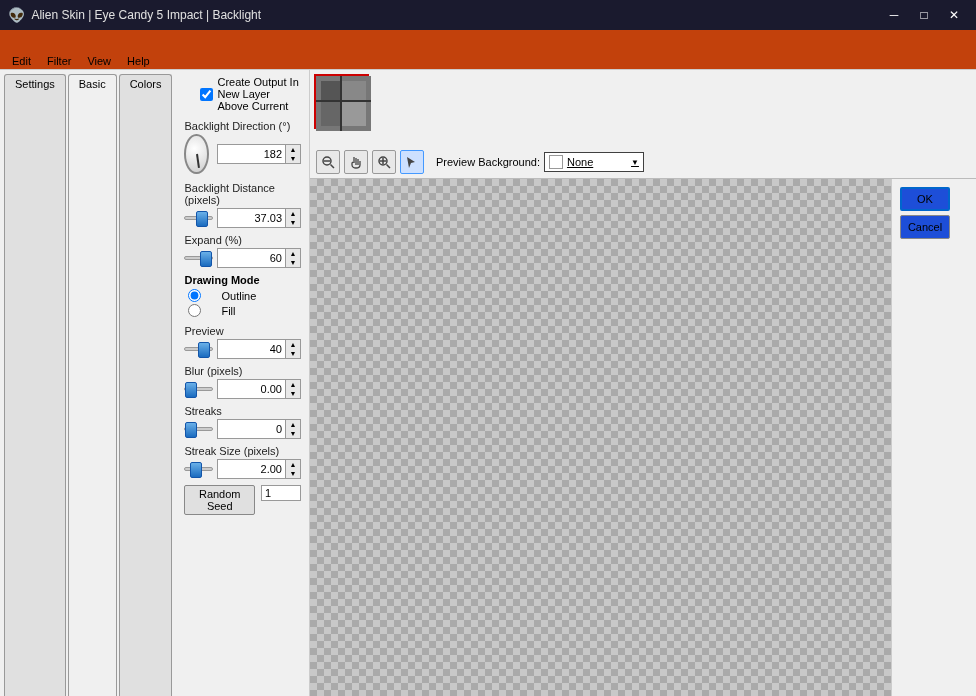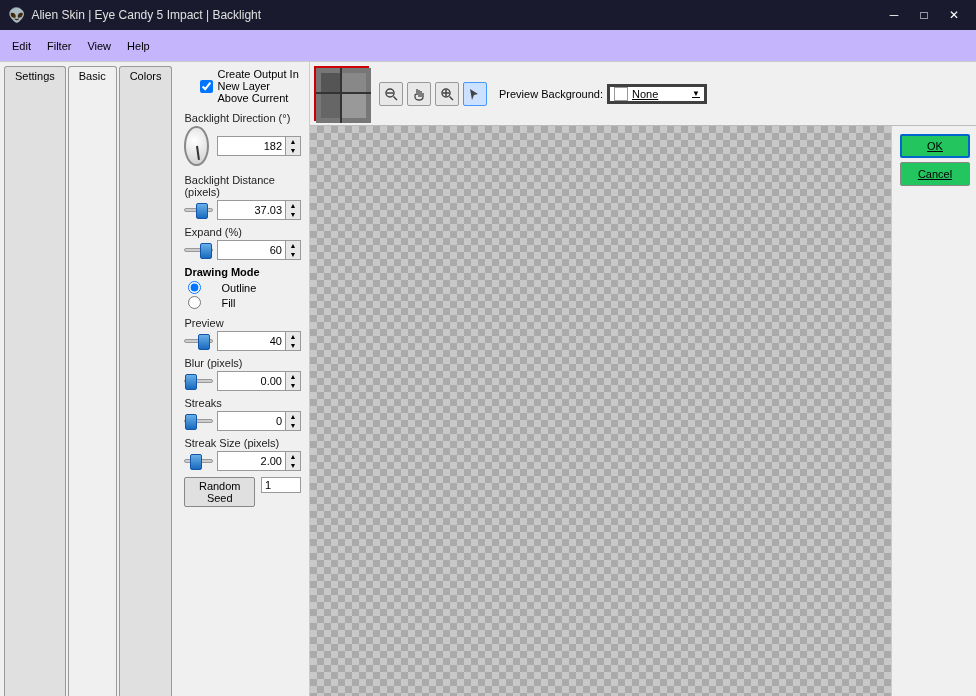--- a/index.html
+++ b/index.html
@@ -35,24 +35,24 @@
       background: transparent;
       border: none;
       color: white;
       cursor: pointer;
       font-size: 12px;
       display: flex; align-items: center; justify-content: center;
     }
 
     
     .menu-bar {
-      background: #c4b5fd;
-      height: 32px;
-      display: flex;
-      align-items: center;
+      background: #c2410c;
+      height: 40px;
+      display: flex;
+      align-items: flex-end;
       padding: 0 4px;
       border-bottom: 1px solid #ccc;
     }
     .menu-item {
       padding: 2px 8px;
       cursor: pointer;
       font-size: 11px;
     }
 
     
@@ -289,21 +289,21 @@
       border-radius: 2px;
     }
     .tool-btn.active { background: #cce0ff; border-color: #4499ff; }
     .preview-bg-label {
       font-size: 11px;
       margin-left: 8px;
     }
     .preview-bg-select {
       display: flex;
       align-items: center;
-      border: 3px solid #404040;
+      border: 1px solid #404040;
       background: white;
       padding: 1px 4px;
       gap: 4px;
       min-width: 100px;
       cursor: pointer;
       font-size: 11px;
       height: 20px;
       text-decoration: underline;
     }
     .preview-bg-select-arrow {
@@ -325,37 +325,38 @@
       background-image:
         linear-gradient(45deg, #aaa 25%, transparent 25%),
         linear-gradient(-45deg, #aaa 25%, transparent 25%),
         linear-gradient(45deg, transparent 75%, #aaa 75%),
         linear-gradient(-45deg, transparent 75%, #aaa 75%);
       background-size: 14px 14px;
       background-position: 0 0, 0 7px, 7px -7px, -7px 0px;
       background-color: #c8c8c8;
     }
     .action-btn {
-      width: 70px;
+      width: 50px;
       height: 24px;
       border: 1px solid #888;
-      background: #22c55e;
+      background: #1d4ed8;
       cursor: pointer;
       font-size: 11px;
       border-radius: 2px;
-      text-decoration: underline;
     }
     .action-btn.ok {
       border: 2px solid #0066cc;
     }
 
     .preview-toolbar-section {
       display: flex;
+      flex-direction: column;
       background: #f0f0f0;
       border-bottom: 1px solid #bbb;
+      gap: 13px;
     }
 
     .thumb-panel {
       padding: 4px;
       display: flex;
       align-items: flex-start;
     }
 
     .tools-and-bg {
       display: flex;

